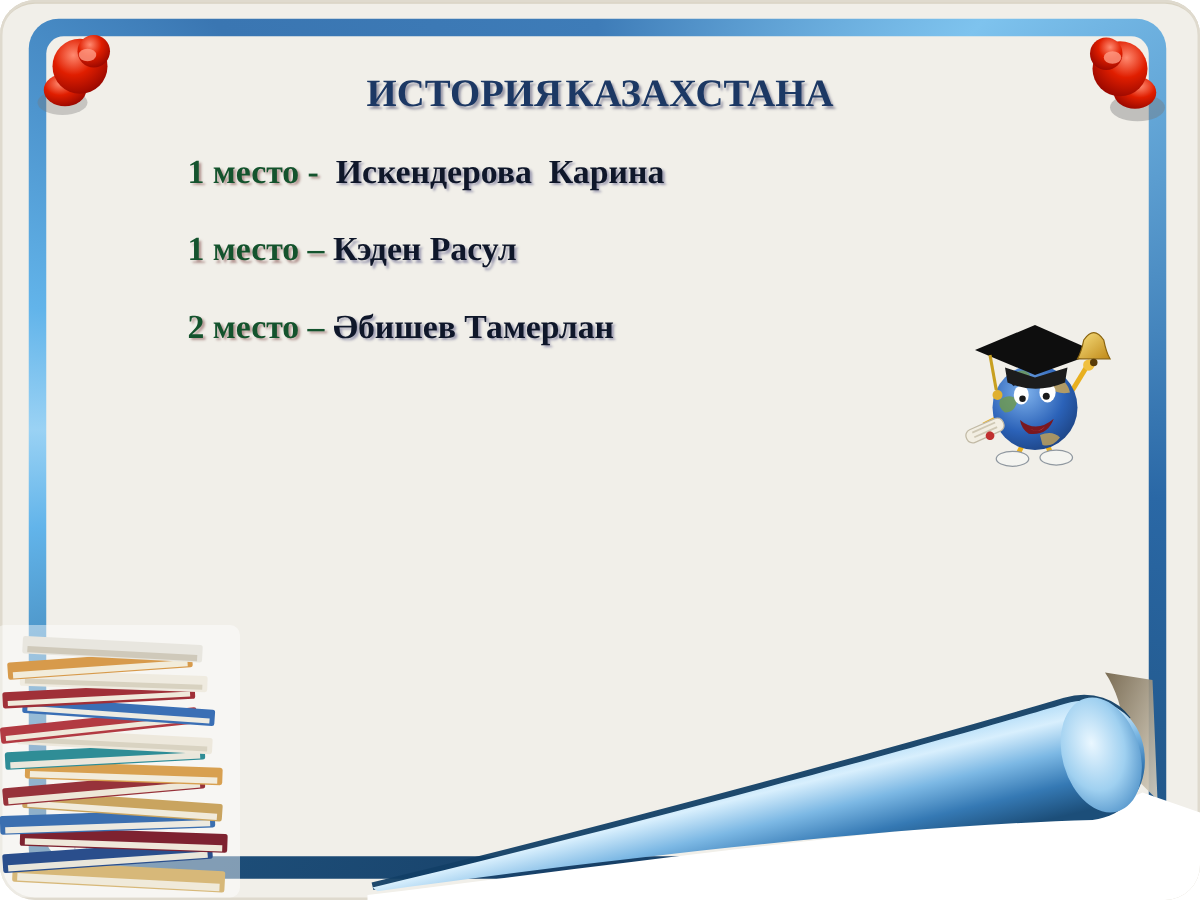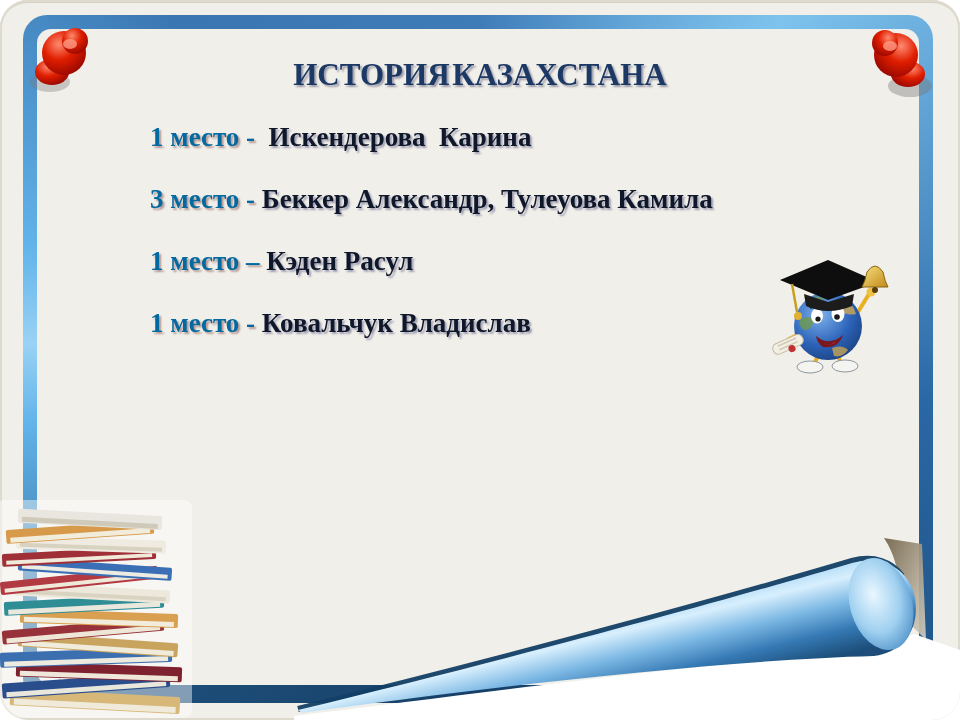--- a/index.html
+++ b/index.html
@@ -27,21 +27,21 @@
   .ring-inner{position:absolute;left:37px;top:29px;right:41px;bottom:35px;
         border-radius:14px;background:#F1EFE9;}
 
   
   .content{position:absolute;left:150px;top:44px;width:660px;}
   .line{height:62px;line-height:62px;font-size:27px;font-weight:bold;white-space:pre;}
   .header{font-size:31px;text-align:center;color:#1C3864;
           text-shadow:2px 2px 2px rgba(50,50,90,.45);}
   .header.tight{word-spacing:-5px;}
   .header.shift{padding-left:102px;}
-  .place{color:#0369a1;text-shadow:2px 2px 2px rgba(90,20,20,.4);}
+  .place{color:#14532d;text-shadow:2px 2px 2px rgba(90,20,20,.4);}
   .name{color:#0f172a;text-shadow:2px 2px 2px rgba(40,40,100,.4);}
 
   .date{position:absolute;left:56px;top:672px;font-family:"Liberation Sans",sans-serif;
         font-size:13px;color:#A7ABB2;letter-spacing:1px;}
 
   .abs{position:absolute;}
   svg{display:block;}
 </style>
 </head>
 <body>
@@ -49,23 +49,22 @@
 <div class="slide">
 
   <div class="ring"></div>
   <div class="ring-inner"></div>
 
   <div class="date">13.12.16</div>
 
   <div class="content">
     <div class="line header tight">ИСТОРИЯ КАЗАХСТАНА</div>
     <div class="line"><span class="place">1 место - </span><span class="name"> Искендерова  Карина</span></div>
-    <div class="line"><span class="place">3 место - </span><span class="name">Беккер Александр, Тулеуова Камила</span></div>
     <div class="line"><span class="place">1 место – </span><span class="name">Кэден Расул</span></div>
-    <div class="line"><span class="place">1 место - </span><span class="name">Ковальчук Владислав</span></div>
+    <div class="line"><span class="place">2 место – </span><span class="name">Әбишев Тамерлан</span></div>
   </div>
 
   <svg class="abs" style="left:-8px;top:496px;" width="210" height="226" viewBox="0 0 210 226">
     <rect x="4" y="4" width="196" height="218" rx="8" fill="#ffffff" opacity="0.45"></rect>
     <g transform="rotate(3 90 204)">
         <rect x="18" y="196" width="170" height="17" rx="2" fill="#D7B879"></rect>
         <rect x="22" y="206" width="162" height="6" fill="#F0EADA"></rect>
       </g>
     <g transform="rotate(-4 90 189)">
         <rect x="10" y="182" width="168" height="15" rx="2" fill="#2A4E8C"></rect>

